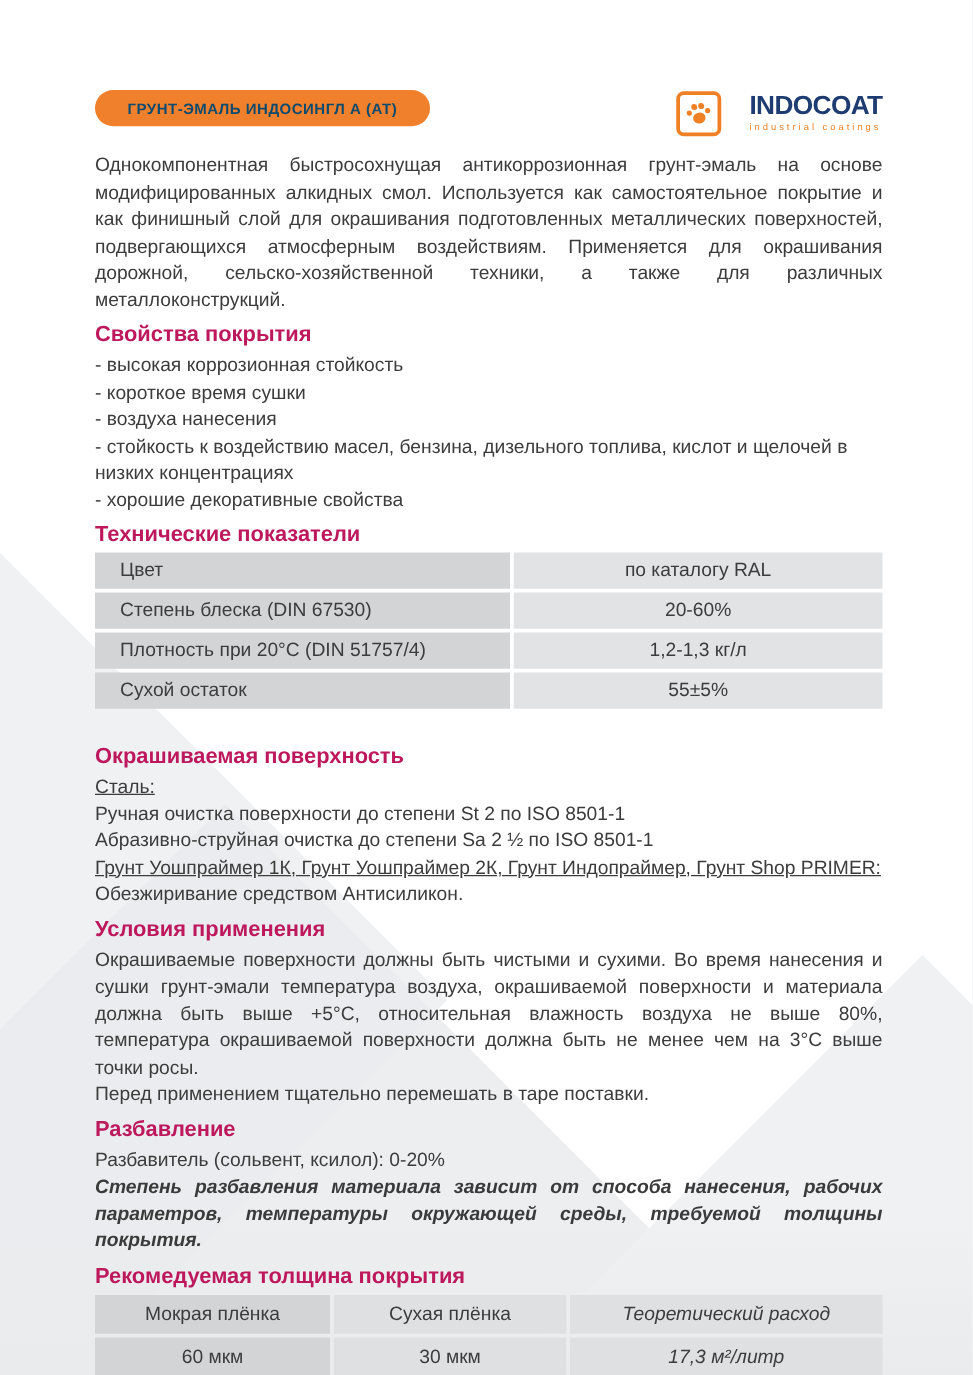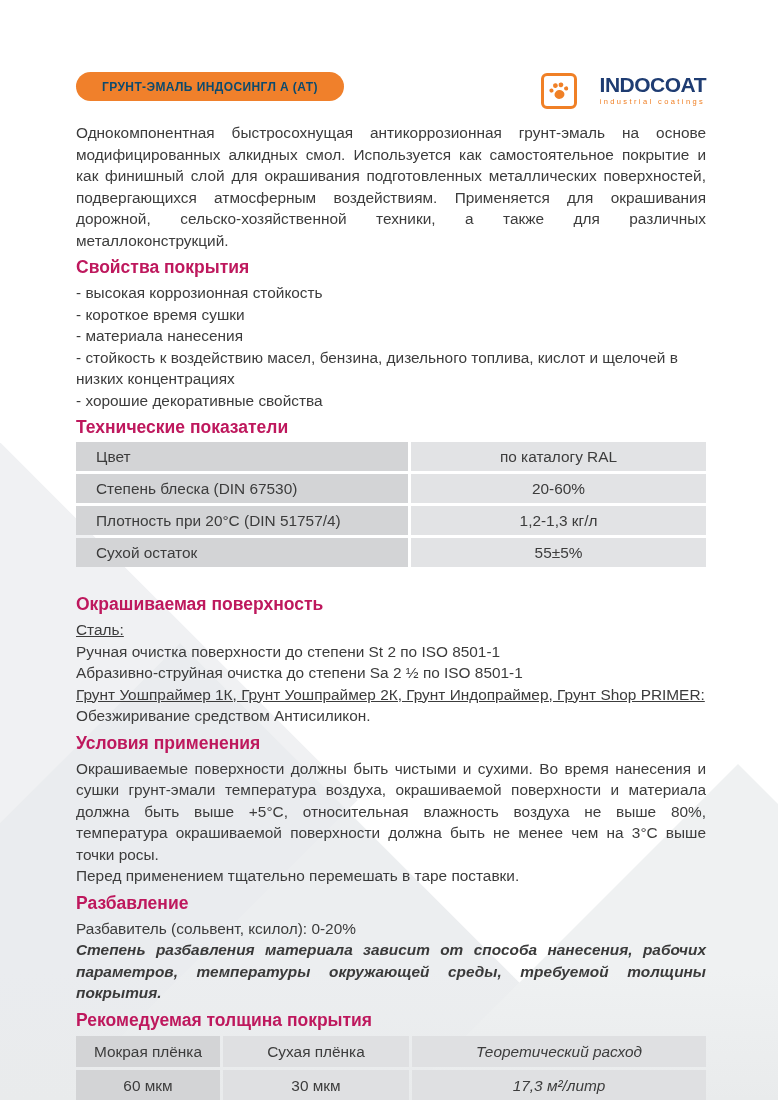--- a/index.html
+++ b/index.html
@@ -53,21 +53,21 @@
     flex:1;background:#e2e3e5;margin-left:3px;text-align:center;
     padding:4px 0;font-size:15.4px;line-height:21px;
   }
 
   
   .th-table{margin-top:4px;}
   .th-row{display:flex;margin-bottom:3px;}
   .th-row>div{
     background:#dfe0e2;text-align:center;font-size:15.4px;line-height:21px;padding:5px 0;
   }
-  .th-row .c1{width:144px;background:#d3d4d6;flex:0 0 auto;text-align:center;}
+  .th-row .c1{width:188px;background:#d3d4d6;flex:0 0 auto;text-align:center;}
   .th-row .c2{width:186px;margin-left:3px;flex:0 0 auto;}
   .th-row .c3{flex:1;margin-left:3px;font-style:italic;}
 </style>
 </head>
 <body>
 
 <div class="wm wm1"></div>
 <div class="wm wm2"></div>
 <div class="wm wm3"></div>
 <div class="wm-bottom"></div>
@@ -94,21 +94,21 @@
       </div>
     </div>
   </div>
 
   <div class="para">Однокомпонентная быстросохнущая антикоррозионная грунт-эмаль на основе модифицированных алкидных смол. Используется как самостоятельное покрытие и как финишный слой для окрашивания подготовленных металлических поверхностей, подвергающихся атмосферным воздействиям. Применяется для окрашивания дорожной, сельско-хозяйственной техники,  а также для различных металлоконструкций.</div>
 
   <div class="h">Свойства покрытия</div>
   <div>
     <div class="line">- высокая коррозионная стойкость</div>
     <div class="line">- короткое время сушки</div>
-    <div class="line">- материала нанесения</div>
+    <div class="line">- воздуха нанесения</div>
     <div class="line">- стойкость к воздействию масел, бензина, дизельного топлива, кислот и щелочей в низких концентрациях</div>
     <div class="line">- хорошие декоративные свойства</div>
   </div>
 
   <div class="h">Технические показатели</div>
   <div class="spec-table">
     <div class="spec-row">
       <div class="spec-label">Цвет</div>
       <div class="spec-value">по каталогу RAL</div>
     </div>

